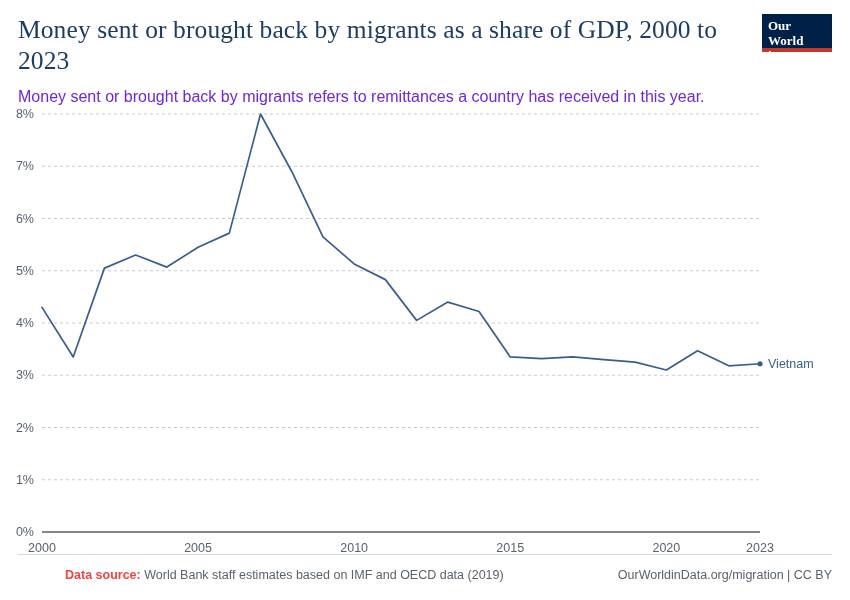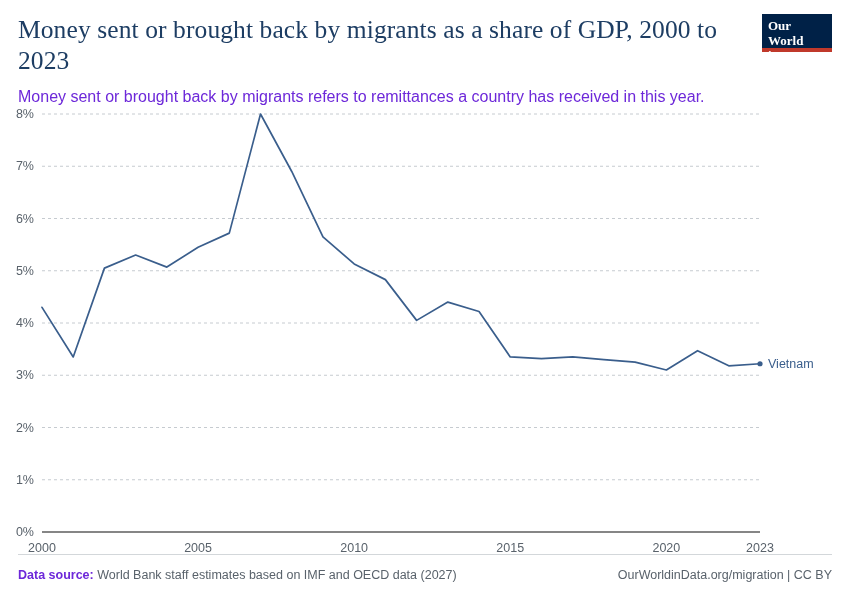--- a/index.html
+++ b/index.html
@@ -78,22 +78,23 @@
     height: 26px;
     border-top: 1px solid #d3d7da;
     padding-top: 7px;
     font-size: 12.5px;
     color: #59626b;
     display: flex;
     justify-content: space-between;
     align-items: center;
   }
   .footer .left strong {
-    color: #6d28d9;
+    color: #ef4444;
     font-weight: bold;
+    margin-left: 47px;
   }
   .footer .right {
     color: #59626b;
   }
   .tick-label {
     font-size: 12.5px;
     fill: #59626b;
     font-family: "Liberation Sans", sans-serif;
   }
   .series-label {
@@ -157,18 +158,18 @@
         </g>
       <g id="series-label-group">
           <text x="768" y="267.755" class="series-label">Vietnam</text>
         </g>
     </svg>
   </div>
 
   <div class="footer">
     <div class="left">
       <strong>Data source:</strong>
-      <span>World Bank staff estimates based on IMF and OECD data (2027)</span>
+      <span>World Bank staff estimates based on IMF and OECD data (2019)</span>
     </div>
     <div class="right">OurWorldinData.org/migration | CC BY</div>
   </div>
 
 </div>
 
 </body></html>

